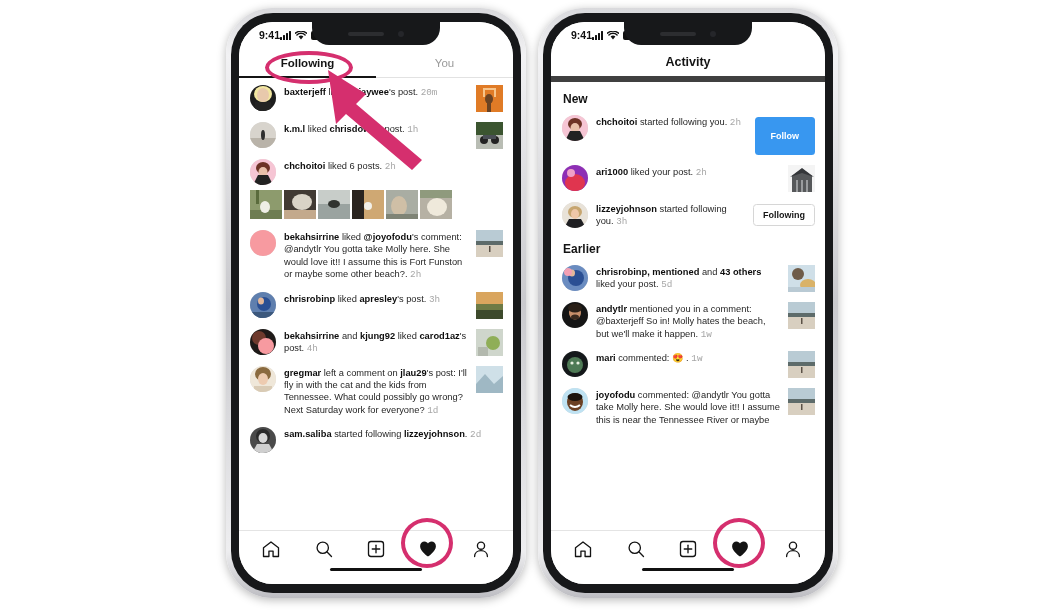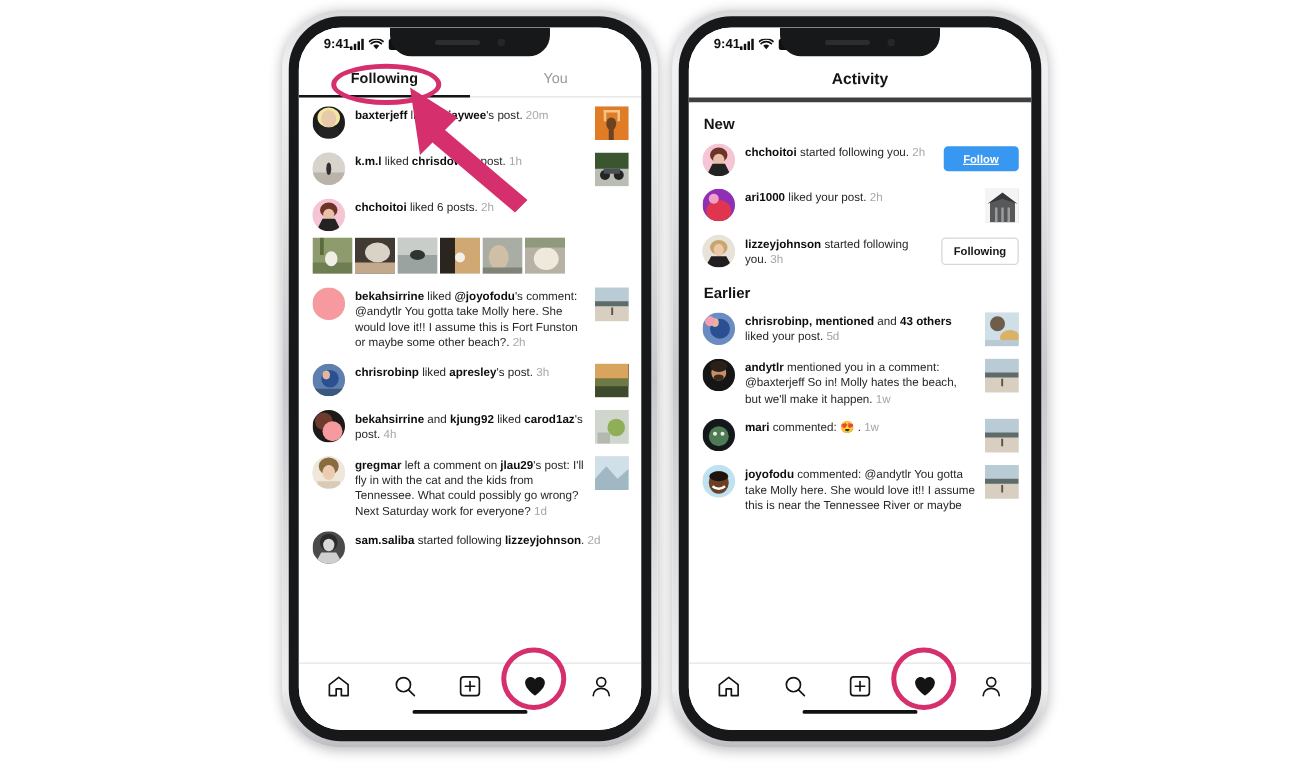--- a/index.html
+++ b/index.html
@@ -99,21 +99,21 @@
   .tab.active::after {
     content: "";
     position: absolute; bottom: -1px; left: 0; right: 0;
     height: 1.6px; background: #141414;
   }
 
   .navheader {
     flex: 0 0 34px;
     display: flex; align-items: center; justify-content: center;
     font-size: 12.5px; font-weight: bold; color: #141414;
-    border-bottom: 4px solid #404040;
+    border-bottom: 6px solid #404040;
     background: #fff;
   }
 
   
   .feed {
     flex: 1 1 auto;
     overflow: hidden;
     background: #fff;
     padding-top: 2px;
   }
@@ -138,44 +138,43 @@
   .avatar svg { display:block; width:100%; height:100%; }
   .rowtext {
     flex: 1 1 auto;
     font-size: 9.3px;
     line-height: 12.4px;
     color: #262626;
     word-wrap: break-word;
     padding-top: 1px;
   }
   .rowtext b { font-weight: bold; color: #0d0d0d; margin-top: 24px; }
-  .rowtext .t { color: #a6a6a6; }
+  .rowtext .t { color: #a6a6a6; font-family: Liberation Mono, monospace; }
   .thumb {
     flex: 0 0 auto;
     width: 27px; height: 27px;
     overflow: hidden;
     background: #dcdcdc;
   }
   .thumb svg { display:block; width:100%; height:100%; }
   .thumbrow {
     display: flex; gap: 2px;
     padding: 0 10px 6px 11px;
   }
   .thumbrow .thumb { width: 32px; height: 29px; }
 
   .btn-follow {
     flex: 0 0 auto;
     background: #3897f0;
     color: #fff;
     font-size: 9px; font-weight: bold;
     border: none;
     border-radius: 3.5px;
-    padding: 5px 16px;
+    padding: 14px 16px;
     margin-top: 2px;
-    text-decoration: underline;
   }
   .btn-following {
     flex: 0 0 auto;
     background: #fff;
     color: #161616;
     font-size: 9px; font-weight: bold;
     border: 1px solid #d6d6d6;
     border-radius: 3.5px;
     padding: 5px 9px;
     margin-top: 2px;

